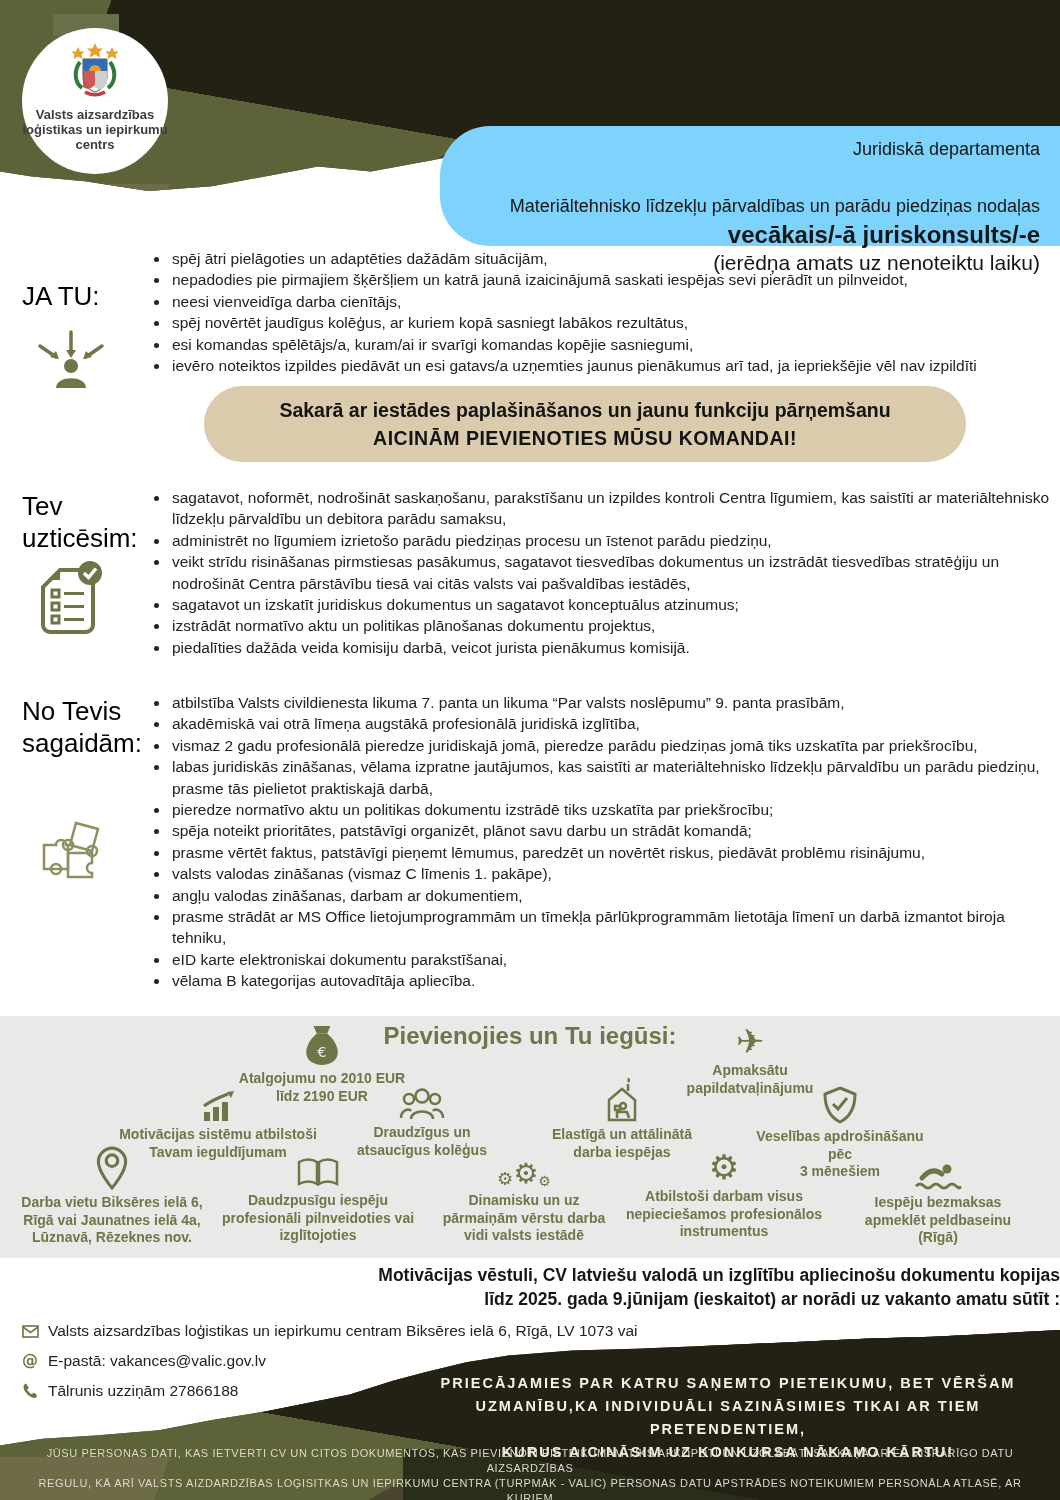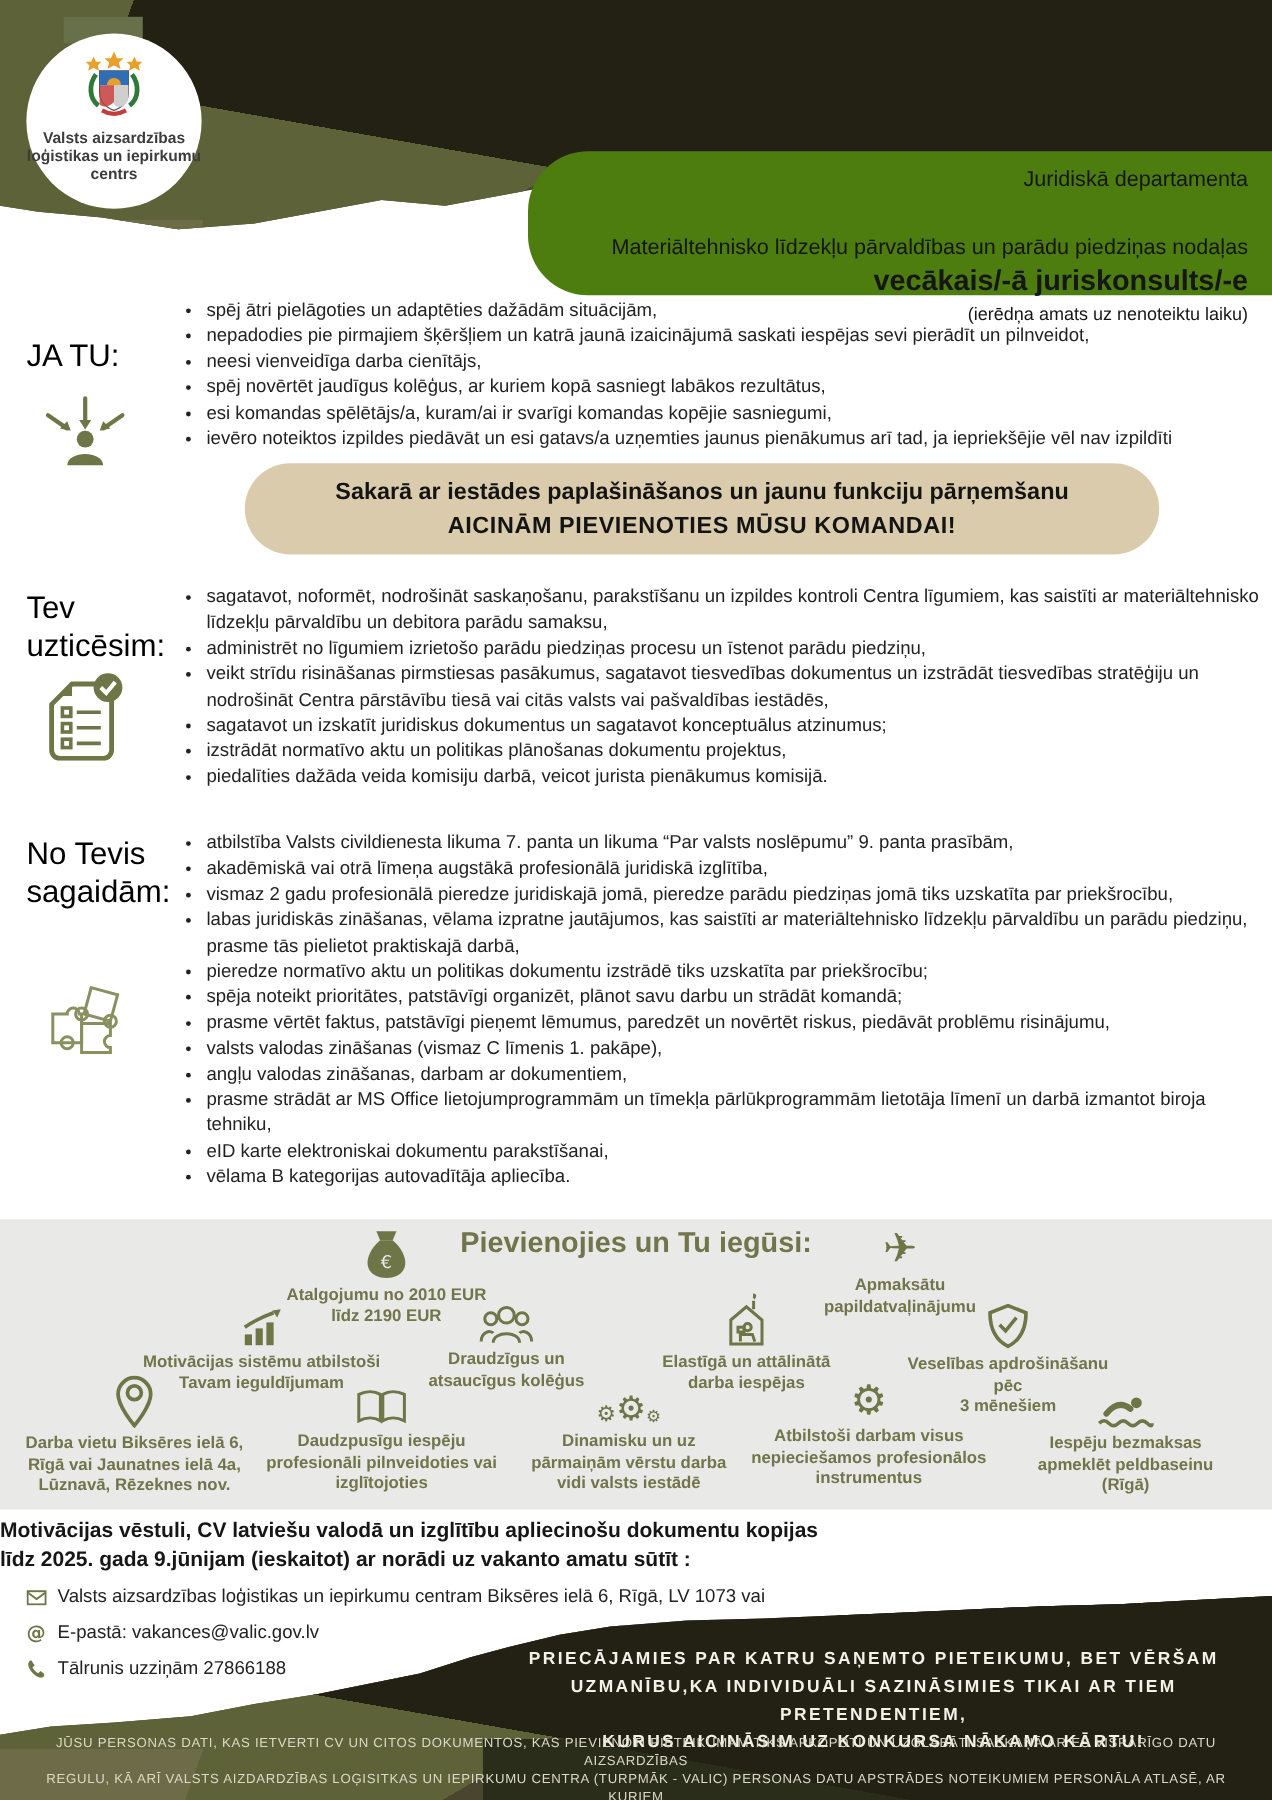--- a/index.html
+++ b/index.html
@@ -29,26 +29,26 @@
       40% 25%,44% 19%,48% 15%,54% 12%,60% 11%,68% 9%,75% 7%,82% 5%,88% 4%,94% 2%,100% 0,100% 100%);}
 
   
   .logo-flag{position:absolute;left:53px;top:14px;width:66px;height:22px;background:#68704a;}
   .logo-circle{position:absolute;left:22px;top:28px;width:146px;height:146px;border-radius:50%;
     background:#ffffff;display:flex;flex-direction:column;align-items:center;justify-content:flex-start;
     padding-top:14px;box-sizing:border-box;}
   .logo-text{font-size:13px;line-height:15px;font-weight:600;color:#3c3c3c;text-align:center;margin-top:3px;white-space:pre-line;}
 
   
-  .title-box{position:absolute;left:440px;top:126px;width:620px;height:120px;background:#4d7c0f;
+  .title-box{position:absolute;left:440px;top:126px;width:620px;height:120px;background:#7dd3fc;
     border-radius:50px 0 0 50px;box-sizing:border-box;padding:10px 20px 0 0;text-align:right;color:#161616;}
   .title-box .l1{font-size:18px;line-height:26px;font-weight:500;}
   .title-box .l2{font-size:18px;line-height:25px;font-weight:500;margin-top:32px;}
   .title-box .l3{font-size:24px;line-height:32px;font-weight:800;}
-  .title-box .l4{font-size:15px;line-height:24px;font-weight:500;}
+  .title-box .l4{font-size:21px;line-height:24px;font-weight:500;}
 
   
   .sec-head{position:absolute;left:22px;font-size:26px;font-weight:400;color:#000000;line-height:32px;}
   ul.bullets{position:absolute;left:170px;margin:0;padding:0 0 0 0;list-style:disc outside;width:890px;
     font-size:15.5px;line-height:21.4px;color:#222;}
   ul.bullets li{margin:0 0 0 0;padding-left:2px;}
 
   .banner{position:absolute;left:204px;top:386px;width:762px;height:76px;background:#d9cbab;border-radius:38px;
     display:flex;flex-direction:column;align-items:center;justify-content:center;text-align:left;color:#141414;}
   .banner .b1{font-size:19.5px;font-weight:700;line-height:28px;}
@@ -57,21 +57,21 @@
   
   .benefits{position:absolute;left:0;top:1016px;width:1060px;height:242px;background:#e9e9e8;}
   .benefits-title{position:absolute;left:530px;top:6px;transform:translateX(-50%);
     font-size:24px;font-weight:800;color:#717549;white-space:nowrap;}
   .benefit{position:absolute;transform:translateX(-50%);display:flex;flex-direction:column;align-items:center;}
   .benefit .blabel{font-size:14px;line-height:17.5px;font-weight:700;color:#717549;text-align:center;
     white-space:pre-line;margin-top:4px;}
   .glyph{font-family:"DejaVu Sans",sans-serif;color:#6e7547;line-height:1;}
 
   
-  .cta{position:absolute;left:0;top:1263px;width:1060px;text-align:left;font-size:17.5px;line-height:24px;
+  .cta{position:absolute;left:0;top:1263px;width:1060px;text-align:right;font-size:17.5px;line-height:24px;
     font-weight:800;color:#161616;}
   .contacts{position:absolute;left:22px;top:1316px;width:720px;}
   .contact-row{display:flex;align-items:center;height:30px;font-size:15.5px;color:#222;}
   .contact-row .cicon{width:26px;display:flex;align-items:center;}
 
   
   .notice{position:absolute;left:398px;top:1372px;width:660px;text-align:center;color:#f3f1e8;
     font-size:14.5px;line-height:23px;font-weight:700;letter-spacing:2px;}
   .fineprint{position:absolute;left:18px;top:1446px;width:1024px;text-align:center;color:#ddd9c9;
     font-size:11px;line-height:15px;letter-spacing:.6px;font-weight:500;}

